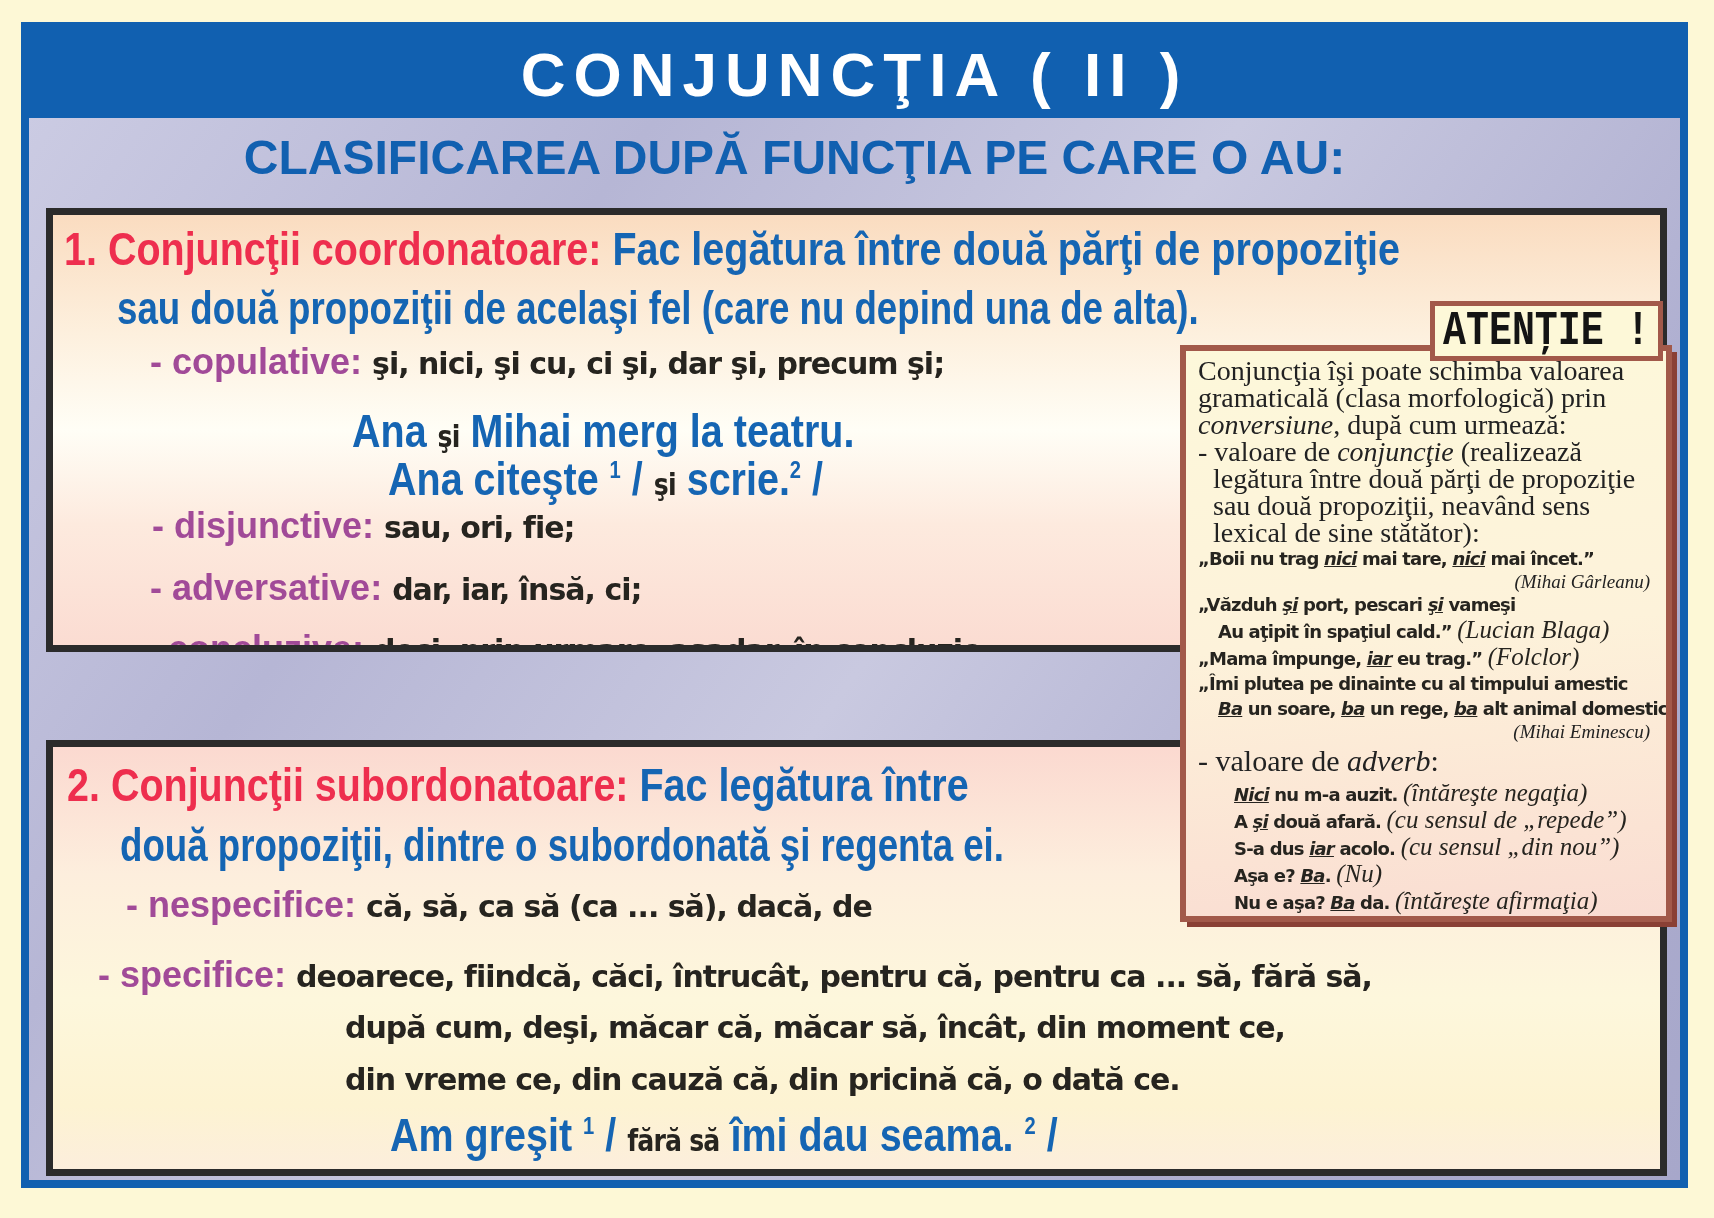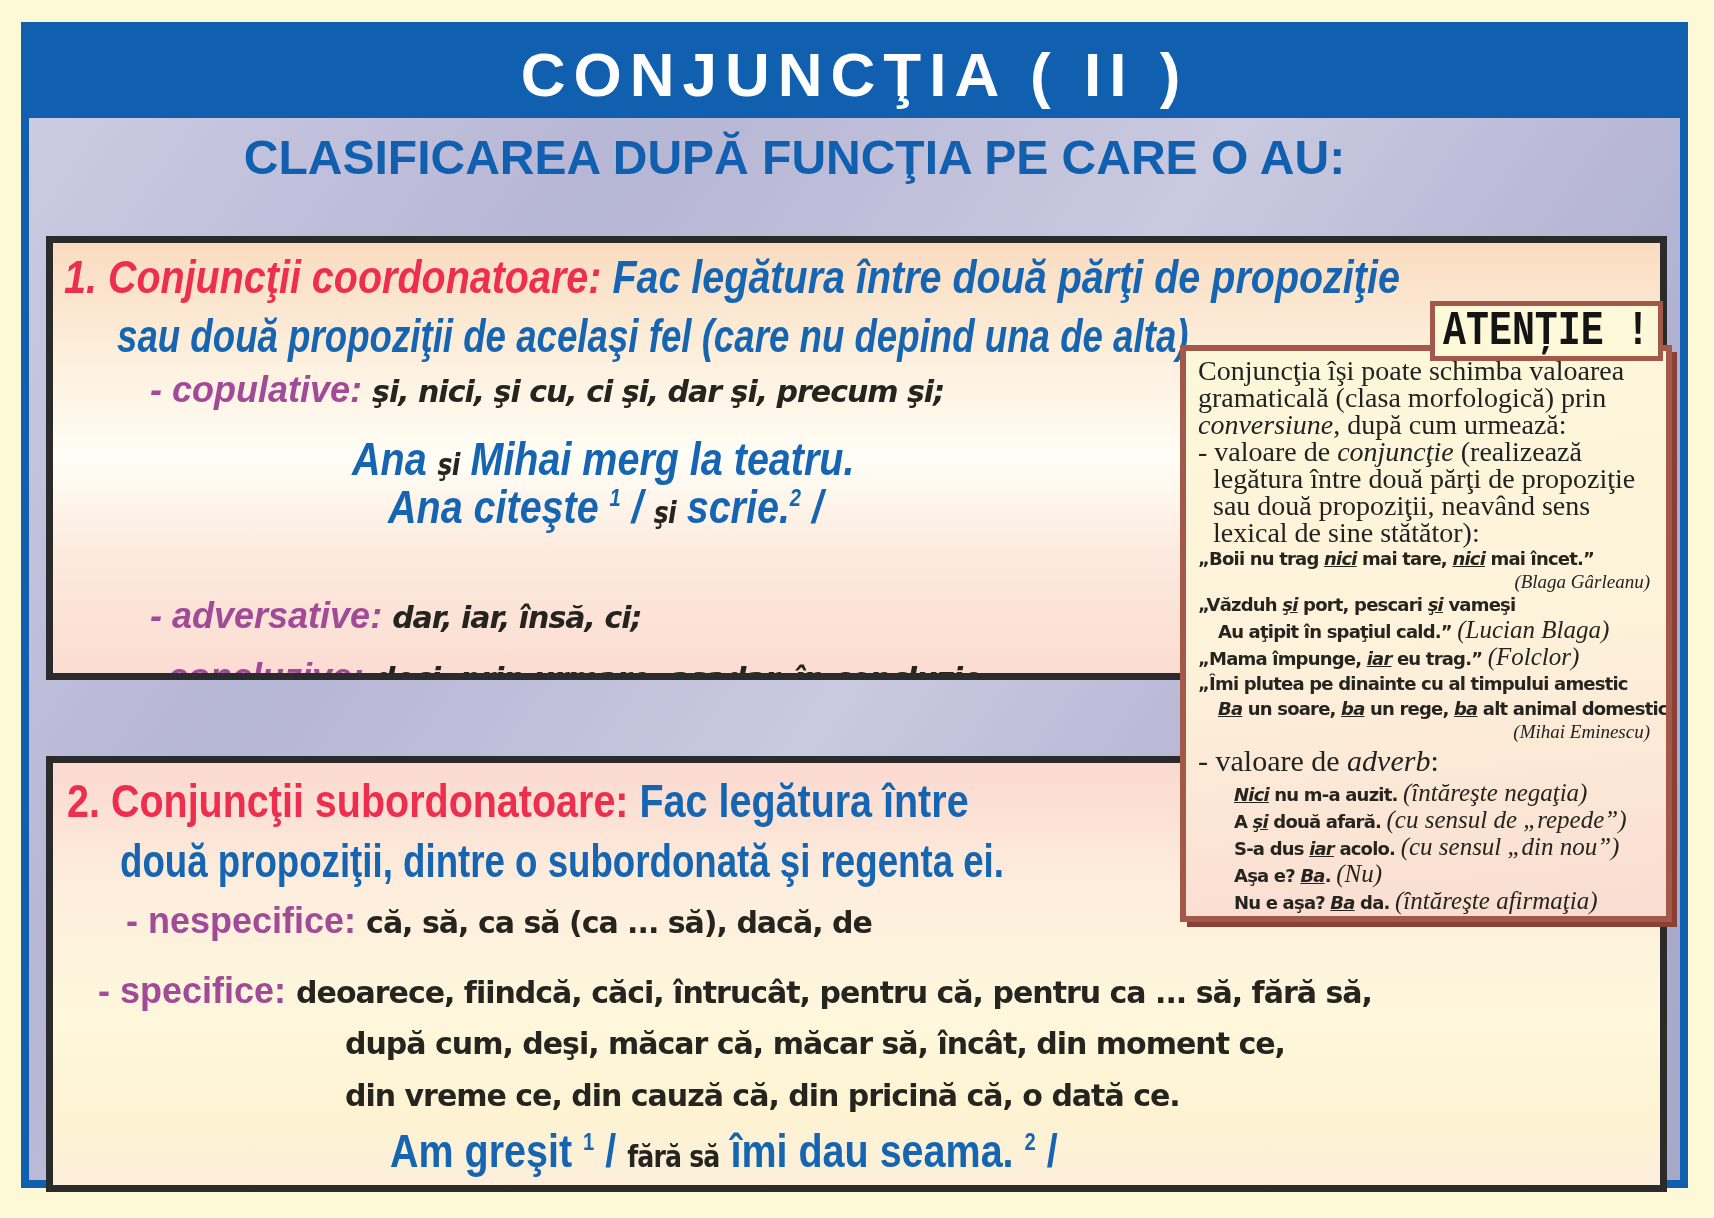--- a/index.html
+++ b/index.html
@@ -10,23 +10,23 @@
          border:8px solid #1160b0;box-sizing:border-box;
          background:linear-gradient(125deg,#cdcde4 0%,#b6b6d5 28%,#c9c9e0 52%,#aeaed0 78%,#a7a7ca 100%);}
   .titlebar{position:absolute;left:0;top:0;width:100%;height:88px;background:#1160b0;
             display:flex;align-items:center;justify-content:center;}
   .title{font-size:62px;font-weight:700;color:#ffffff;letter-spacing:8px;white-space:nowrap;}
   .subtitle{position:absolute;left:0;top:100px;width:100%;text-align:center;
             transform:translateX(-60px);font-size:48px;font-weight:700;color:#1160b0;white-space:nowrap;}
 
   
   .box{position:absolute;left:46px;width:1621px;border:7px solid #2b2b2b;box-sizing:border-box;z-index:1;overflow:hidden;}
-  #box1{top:236px;height:444px;
-        background:linear-gradient(180deg,#fadcc0 0%,#fdf0de 28%,#fffef6 50%,#fdeade 72%,#fbdcd2 100%);font-style:italic;}
-  #box2{top:756px;height:436px;
+  #box1{top:208px;height:444px;
+        background:linear-gradient(180deg,#fadcc0 0%,#fdf0de 28%,#fffef6 50%,#fdeade 72%,#fbdcd2 100%);}
+  #box2{top:740px;height:436px;
         background:linear-gradient(180deg,#fbd9d0 0%,#fdeedd 30%,#fdf7dc 60%,#fdf3d2 85%,#fceedc 100%);}
 
   .line{position:absolute;white-space:nowrap;font-weight:700;line-height:1.12;}
   .f47{font-size:47px;color:#1565b3;}
   .c84{transform:scaleX(.84);transform-origin:0 0;}
   .c78{transform:scaleX(.78);transform-origin:0 0;}
 
   
   .red{color:#ee2e4e;}
   .blu{color:#1565b3;}
@@ -71,20 +71,21 @@
     </div>
     <div class="subtitle">CLASIFICAREA DUPĂ FUNCŢIA PE CARE O AU:</div>
   </div>
 
   <div id="box1" class="box">
     <div class="line f47 c84" style="left:11px;top:8px;"><span class="red">1. Conjuncţii coordonatoare: </span><span class="blu">Fac legătura între două părţi de propoziţie</span></div>
     <div class="line f47 c78" style="left:64px;top:67px;"><span class="blu">sau două propoziţii de acelaşi fel (care nu depind una de alta).</span></div>
     <div class="line" style="left:97px;top:127px;"><span class="pur">- copulative: </span><span class="blk">şi, nici, şi cu, ci şi, dar şi, precum şi;</span></div>
     <div class="line f47 c84" style="left:299px;top:190px;"><span class="blu">Ana </span><span class="blk">şi</span><span class="blu"> Mihai merg la teatru.</span></div>
     <div class="line f47 c84" style="left:335px;top:238px;"><span class="blu">Ana citeşte </span><span class="sup">1</span><span class="blu"> / </span><span class="blk">şi</span><span class="blu"> scrie.</span><span class="sup">2</span><span class="blu"> /</span></div>
+    <div class="line" style="left:99px;top:291px;"><span class="pur">- disjunctive: </span><span class="blk">sau, ori, fie;</span></div>
     <div class="line" style="left:97px;top:353px;"><span class="pur">- adversative: </span><span class="blk">dar, iar, însă, ci;</span></div>
     <div class="line" style="left:93px;top:414px;"><span class="pur">- concluzive: </span><span class="blk">deci, prin urmare, aşadar, în concluzie.</span></div>
   </div>
 
   <div id="box2" class="box">
     <div class="line f47 c84" style="left:14px;top:12px;"><span class="red">2. Conjuncţii subordonatoare: </span><span class="blu">Fac legătura între</span></div>
     <div class="line f47 c78" style="left:67px;top:72px;"><span class="blu">două propoziţii, dintre o subordonată şi regenta ei.</span></div>
     <div class="line" style="left:73px;top:138px;"><span class="pur">- nespecifice: </span><span class="blk">că, să, ca să (ca ... să), dacă, de</span></div>
     <div class="line" style="left:45px;top:208px;"><span class="pur">- specifice: </span><span class="blk">deoarece, fiindcă, căci, întrucât, pentru că, pentru ca ... să, fără să,</span></div>
     <div class="line" style="left:292px;top:264px;"><span class="blk">după cum, deşi, măcar că, măcar să, încât, din moment ce,</span></div>
@@ -93,21 +94,21 @@
   </div>
 
   <div class="att-label">
     <span>ATENŢIE !</span>
   </div>
 
   <div class="att-box">
     <div class="apara"><span class="ser">Conjuncţia îşi poate schimba valoarea gramaticală (clasa morfologică) prin </span><span class="sit">conversiune</span><span class="ser">, după cum urmează:</span></div>
     <div class="apara hang"><span class="ser">- valoare de </span><span class="sit">conjuncţie</span><span class="ser"> (realizează legătura între două părţi de propoziţie sau două propoziţii, neavând sens lexical de sine stătător):</span></div>
     <div class="aq"><span class="com">„Boii nu trag </span><span class="usc">nici</span><span class="com"> mai tare, </span><span class="usc">nici</span><span class="com"> mai încet.”</span></div>
-    <div class="attr-r">(Blaga Gârleanu)</div>
+    <div class="attr-r">(Mihai Gârleanu)</div>
     <div class="aq"><span class="com">„Văzduh </span><span class="usc">şi</span><span class="com"> port, pescari </span><span class="usc">şi</span><span class="com"> vameşi</span></div>
     <div class="aq aq2"><span class="com">Au aţipit în spaţiul cald.” </span><span class="att">(Lucian Blaga)</span></div>
     <div class="aq"><span class="com">„Mama împunge, </span><span class="usc">iar</span><span class="com"> eu trag.” </span><span class="att">(Folclor)</span></div>
     <div class="aq"><span class="com">„Îmi plutea pe dinainte cu al timpului amestic</span></div>
     <div class="aq aq2"><span class="usc">Ba</span><span class="com"> un soare, </span><span class="usc">ba</span><span class="com"> un rege, </span><span class="usc">ba</span><span class="com"> alt animal domestic.”</span></div>
     <div class="attr-r">(Mihai Eminescu)</div>
     <div class="adverb-head"><span class="ser">- valoare de </span><span class="sit">adverb</span><span class="ser">:</span></div>
     <div class="aq aex"><span class="usc">Nici</span><span class="com"> nu m-a auzit. </span><span class="att">(întăreşte negaţia)</span></div>
     <div class="aq aex"><span class="com">A </span><span class="usc">şi</span><span class="com"> două afară. </span><span class="att">(cu sensul de „repede”)</span></div>
     <div class="aq aex"><span class="com">S-a dus </span><span class="usc">iar</span><span class="com"> acolo. </span><span class="att">(cu sensul „din nou”)</span></div>

